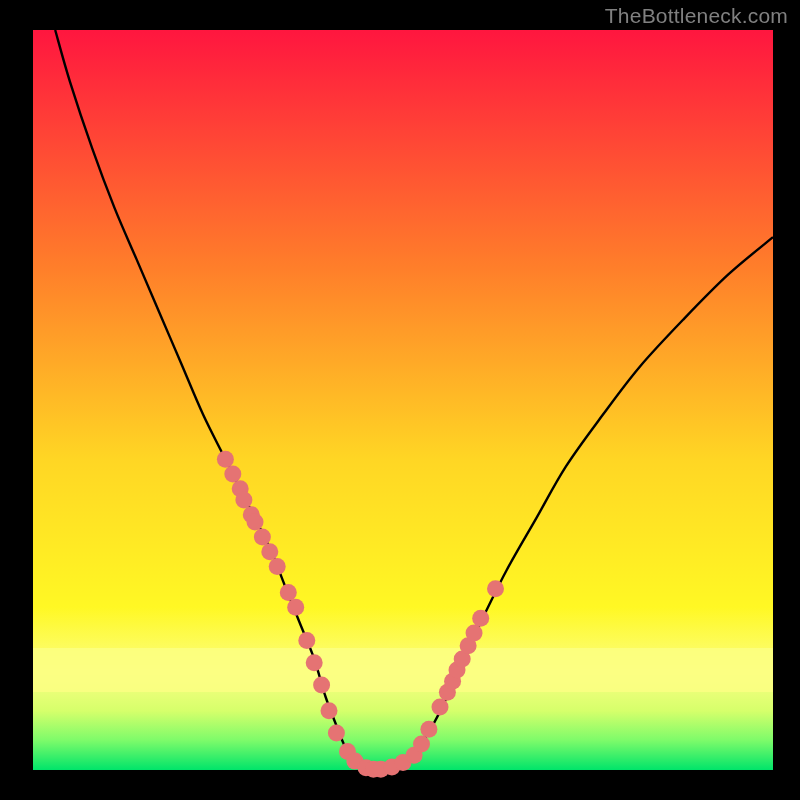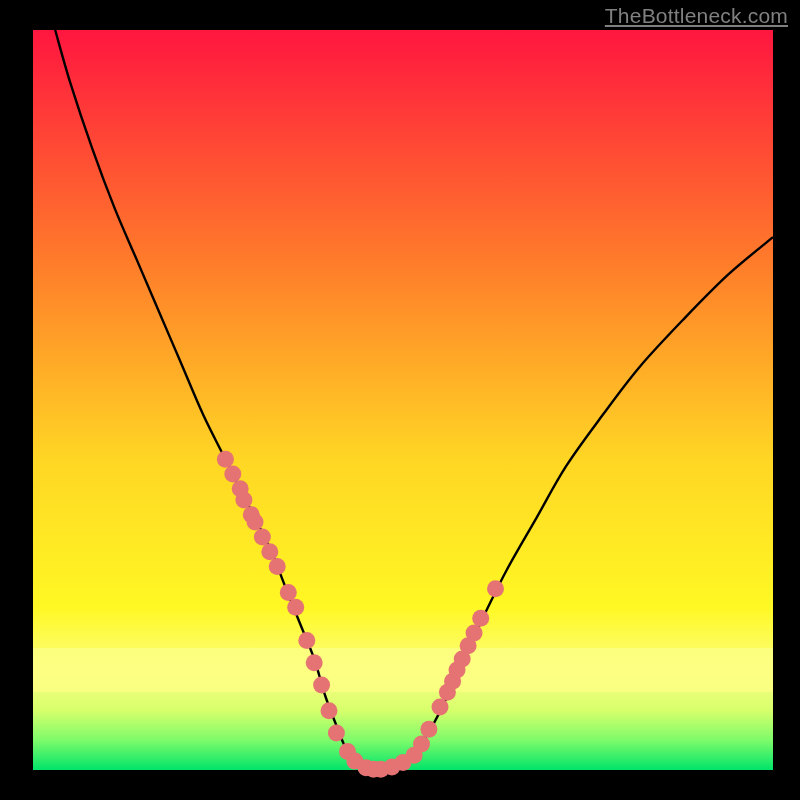--- a/index.html
+++ b/index.html
@@ -21,21 +21,20 @@
   }
   .watermark {
     position: absolute;
     top: 4px;
     right: 12px;
     color: #808080;
     font-size: 21px;
     font-weight: 400;
     letter-spacing: 0.2px;
     z-index: 5;
-    text-decoration: underline;
   }
   svg.plot {
     position: absolute;
     left: 0;
     top: 0;
   }
 </style>
 </head>
 <body>
 

